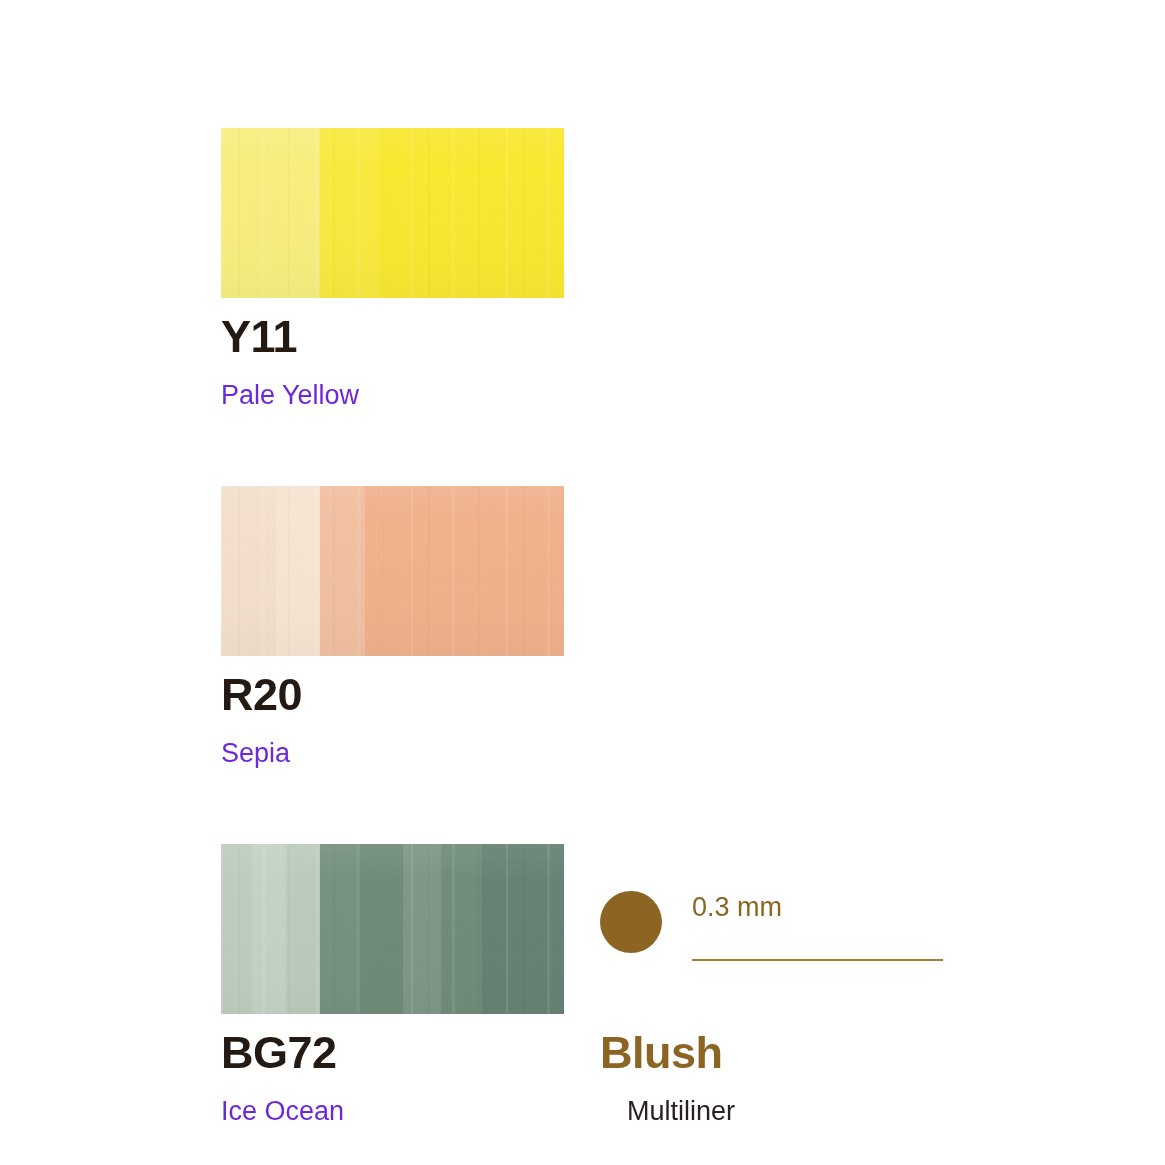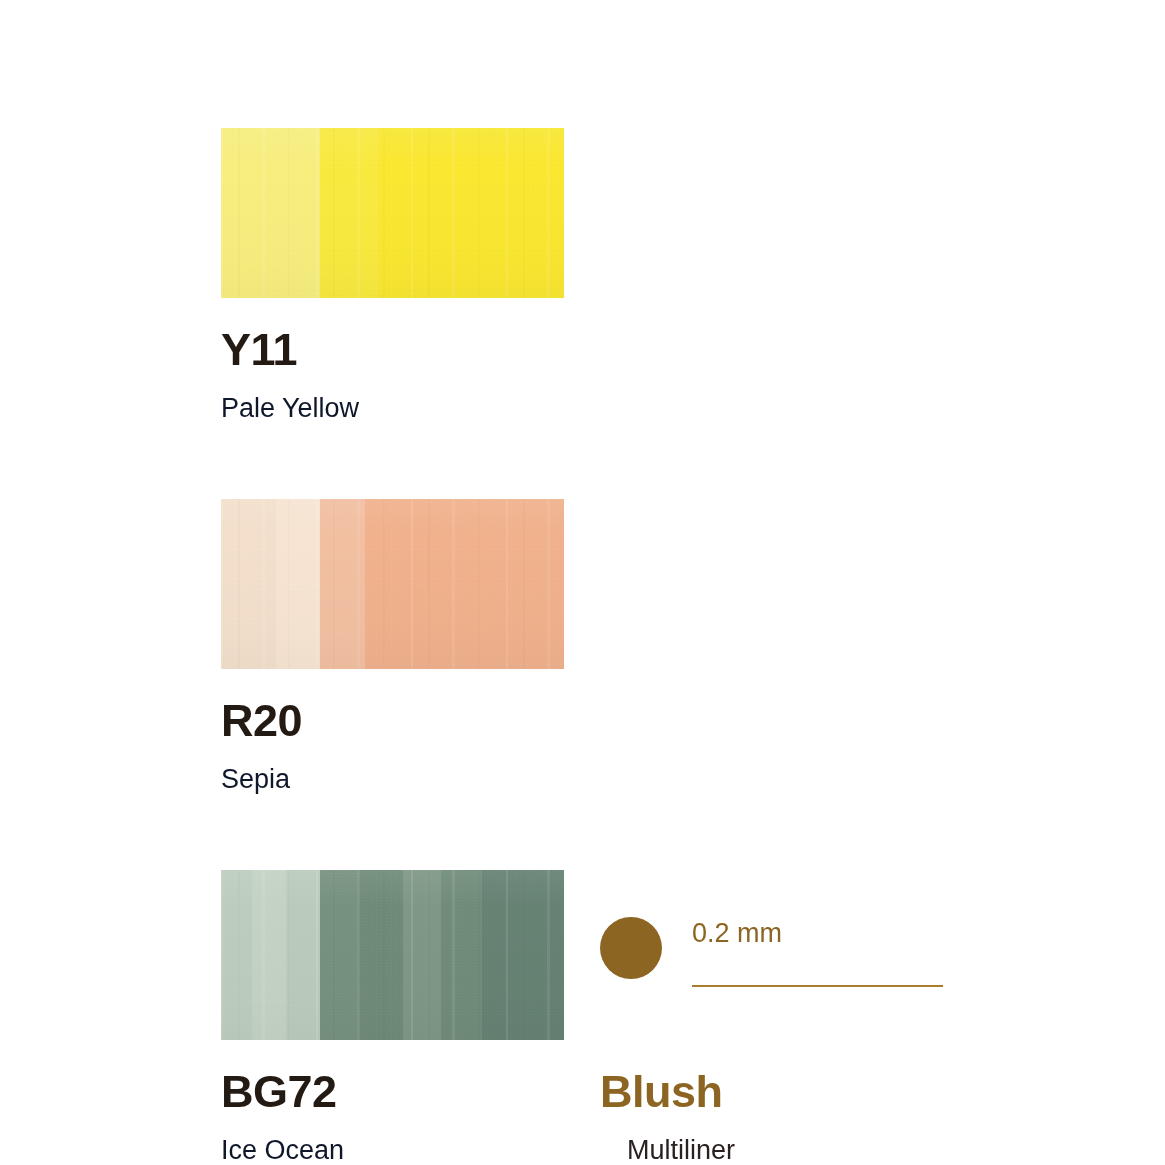--- a/index.html
+++ b/index.html
@@ -87,27 +87,27 @@
       rgba(0,0,0,.028) 100%);
   }
 
   
   .code {
     font-size: 45px;
     font-weight: bold;
     color: #241a14;
     letter-spacing: -0.5px;
     line-height: 1;
-    margin-top: 29px;
+    margin-top: 16px;
     white-space: nowrap;
   }
   .name {
     font-size: 27px;
     font-weight: normal;
-    color: #0f172a;
+    color: #6d28d9;
     line-height: 1;
     margin-top: 23px;
     white-space: nowrap;
   }
   .row-gap { height: 77px; }
 
   
   .liner {
     width: 343px;
     height: 170px;
@@ -202,21 +202,21 @@
           <div class="grain"></div>
           <div class="sheen"></div>
         </div>
         <div class="code">BG72</div>
         <div class="name">Ice Ocean</div>
       </div>
 
       <div class="cell">
         <div class="liner">
           <div class="liner-dot" style="background: rgb(140, 101, 34);"></div>
-          <div class="liner-size" style="color: rgb(140, 101, 34);">0.2 mm</div>
+          <div class="liner-size" style="color: rgb(140, 101, 34);">0.3 mm</div>
           <div class="liner-rule" style="background: rgb(169, 124, 46);"></div>
         </div>
         <div class="code" style="color: rgb(140, 101, 34);">Blush</div>
         <div class="name" style="color: rgb(42, 32, 32); margin-left: 27px;">Multiliner</div>
       </div>
     </div>
 
   </div>
 </div>
 

